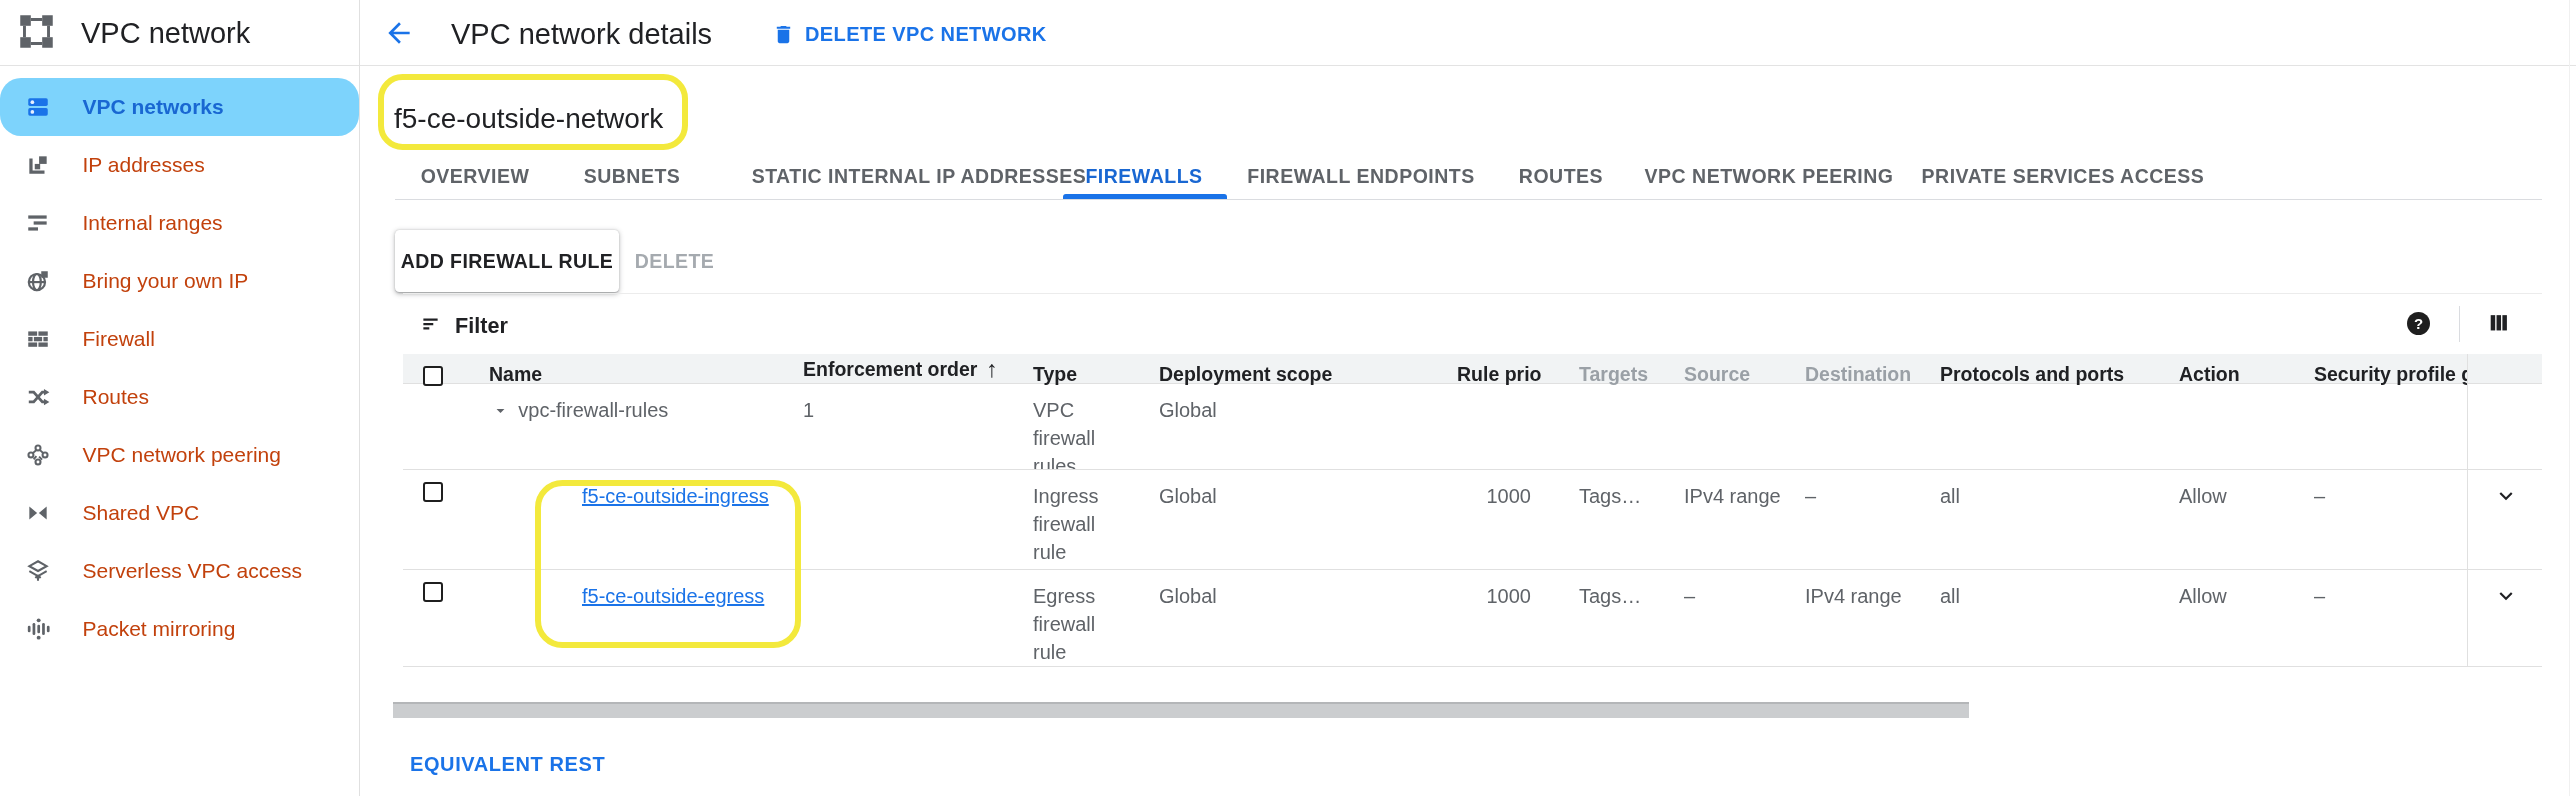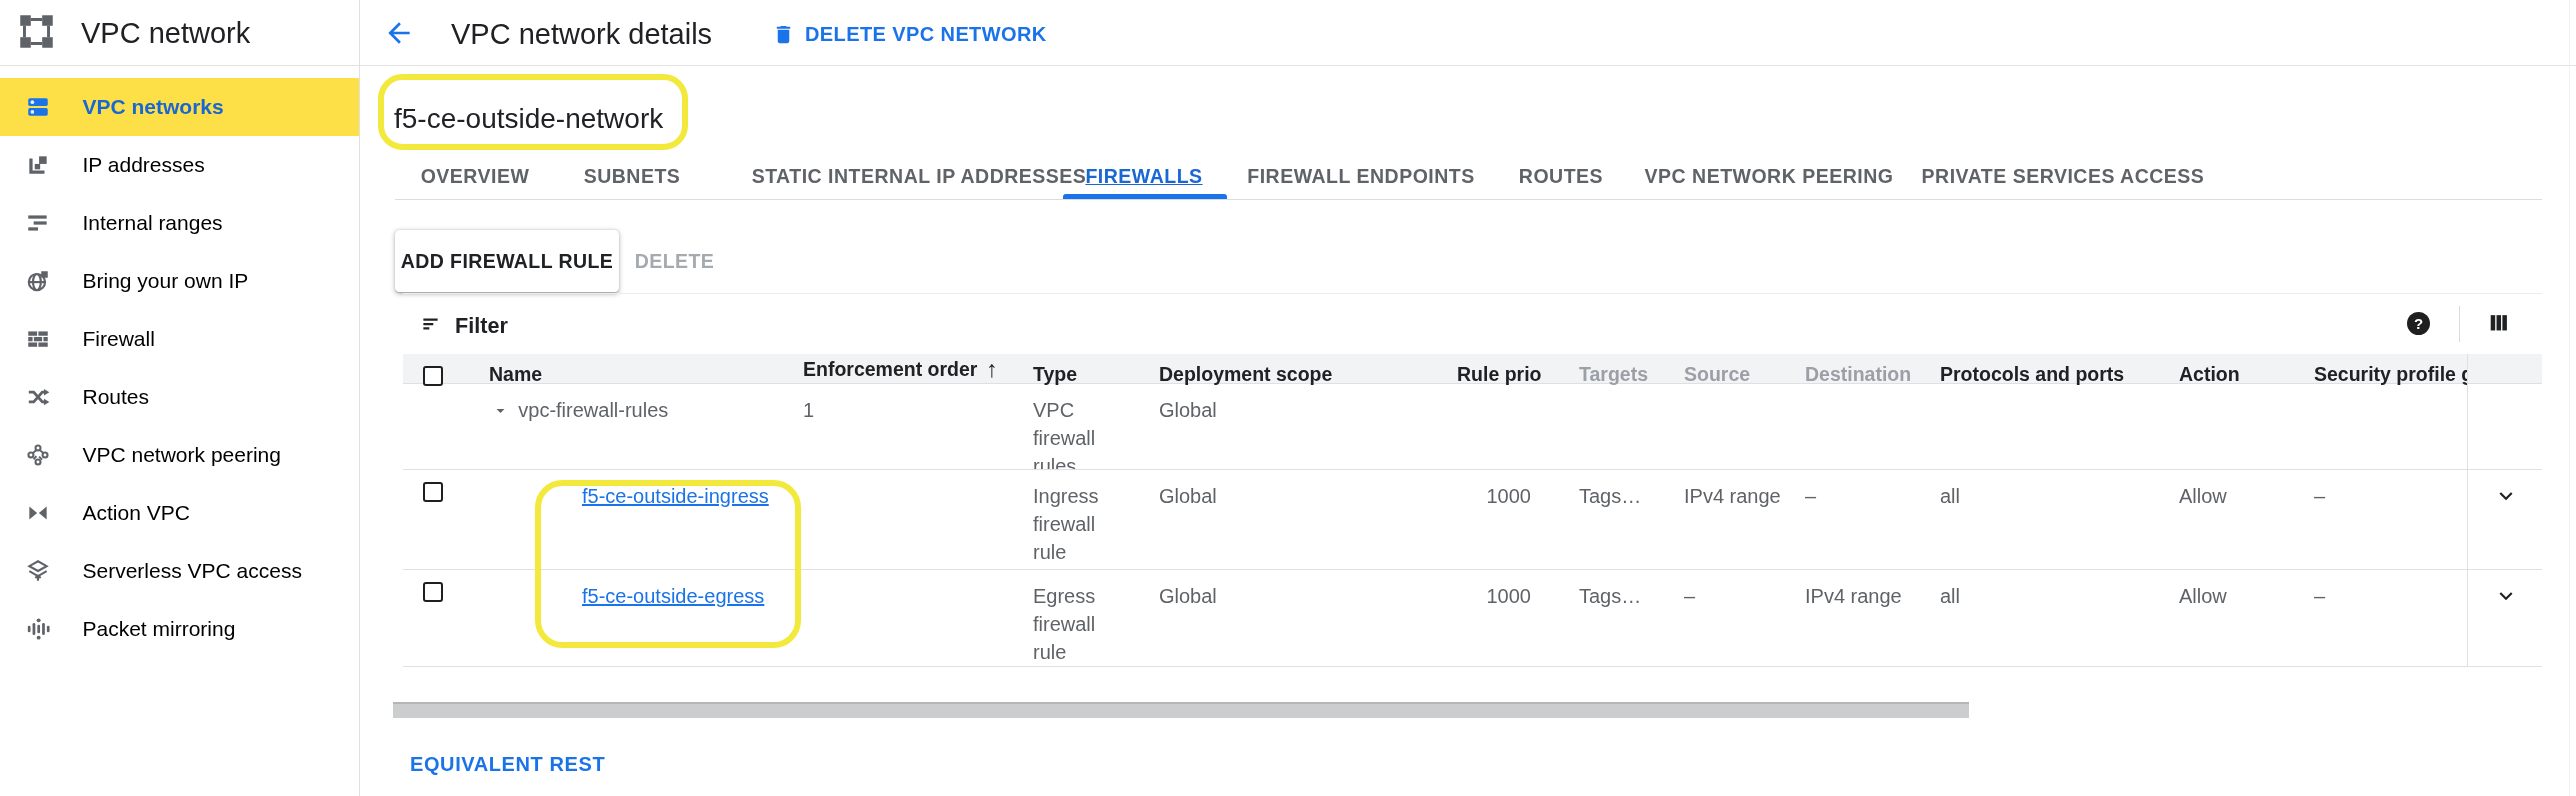--- a/index.html
+++ b/index.html
@@ -18,32 +18,32 @@
 
   .back-btn { left:383px; top:17.3px; width:32px; height:32px; cursor:pointer; }
   .page-title { left:451px; top:18px; font-size:29px; color:#202124; }
   .delete-net { left:772px; top:20px; height:29px; display:flex; align-items:center; gap:10px; cursor:pointer; }
   .delete-net span { font-size:20px; font-weight:bold; letter-spacing:0.4px; color:#1a73e8; }
 
   
   .nav { left:0; top:78px; width:359px; }
   .nav-item { display:flex; align-items:center; height:58px; cursor:pointer; }
   .nav-item .nicon { width:26px; height:26px; margin-left:24.5px; flex:0 0 26px; display:flex; align-items:center; justify-content:center; }
-  .nav-item .nlabel { margin-left:32px; font-size:21px; color:#000000; white-space:nowrap; }
-  .nav-item.selected { background:#fde047; }
+  .nav-item .nlabel { margin-left:32px; font-size:21px; color:#c2410c; white-space:nowrap; }
+  .nav-item.selected { background:#7dd3fc;border-radius:21px; }
   .nav-item.selected .nlabel { color:#1967d2; font-weight:bold; }
 
   
   .net-name { left:394px; top:103px; font-size:28px; color:#202124; }
   .hl-1 { left:378px; top:74px; width:310px; height:76px; border:6.5px solid #f3e93c; border-radius:24.5px; pointer-events:none; }
   .hl-2 { left:535px; top:480px; width:266px; height:168px; border:6.5px solid #f3e93c; border-radius:27.4px; pointer-events:none; }
 
   
   .tab { position:absolute; top:165px; transform:translateX(-50%); font-size:19.5px; font-weight:bold; letter-spacing:0.5px; color:#5f6368; white-space:nowrap; cursor:pointer; }
-  .tab.active { color:#1967d2;text-decoration:underline; }
+  .tab.active { color:#1967d2; }
   .tab-underline { left:1063px; top:194px; width:164px; height:5px; background:#1a73e8; border-radius:2.9px 2.9px 0 0; }
   .tab-divider { left:395px; top:199px; width:2147px; height:1.4px; background:#dadce0; }
 
   
   .add-rule-btn { left:395px; top:230px; width:224px; height:62px; background:#fff; border-radius:4.3px;
     box-shadow:0 1.4px 5px rgba(60,64,67,.38), 0 0.7px 1.4px rgba(60,64,67,.25);
     display:flex; align-items:center; justify-content:center; cursor:pointer; }
   .add-rule-btn span { font-size:19.5px; font-weight:bold; letter-spacing:0.4px; color:#202124; }
   .delete-btn { left:635px; top:230px; width:79px; height:62px; display:flex; align-items:center; justify-content:center; }
   .delete-btn span { font-size:19.5px; font-weight:bold; letter-spacing:0.4px; color:#a5aaaf; }
@@ -188,21 +188,21 @@
         </svg>
         </span>
       <span class="nlabel">VPC network peering</span>
     </div>
     <div class="nav-item">
       <span class="nicon">
         <svg width="26" height="26" viewBox="0 0 24 24" fill="#5f6368">
           <path d="M4 6l7.2 6L4 18zM20 6l-7.2 6L20 18z"></path>
         </svg>
         </span>
-      <span class="nlabel">Action VPC</span>
+      <span class="nlabel">Shared VPC</span>
     </div>
     <div class="nav-item">
       <span class="nicon">
         <svg width="26" height="26" viewBox="0 0 24 24">
           <path d="M12 3l8 4.5-8 4.5-8-4.5z" fill="none" stroke="#5f6368" stroke-width="1.9"></path>
           <path d="M4 12.2l8 4.5 8-4.5" fill="none" stroke="#5f6368" stroke-width="1.9"></path>
           <path d="M12 21v-5m0 0l-2.4 2.4M12 16l2.4 2.4" fill="none" stroke="#5f6368" stroke-width="1.9"></path>
         </svg>
         </span>
       <span class="nlabel">Serverless VPC access</span>

